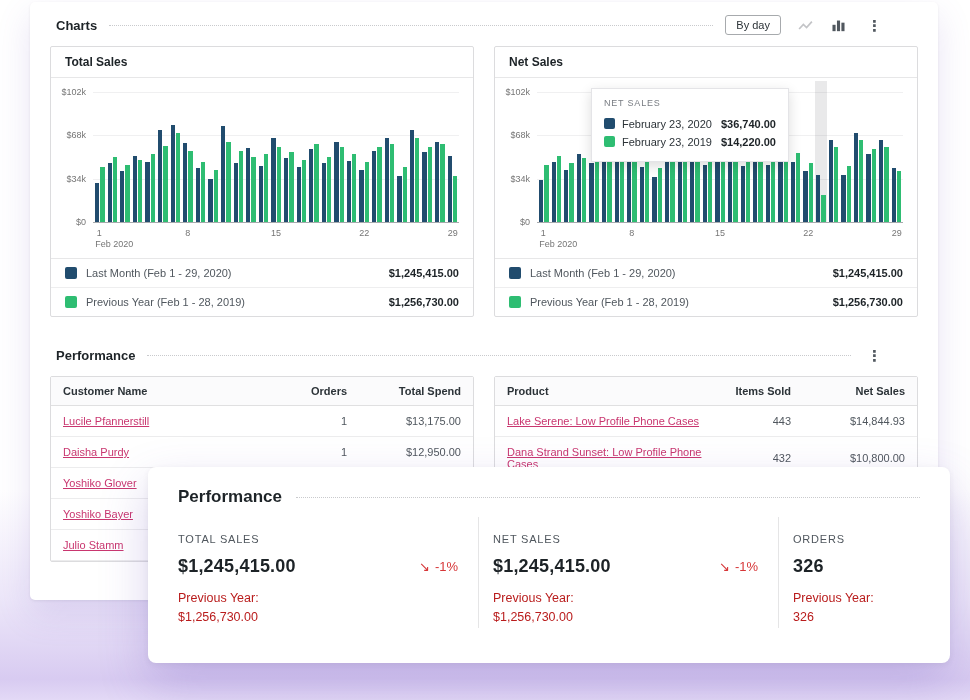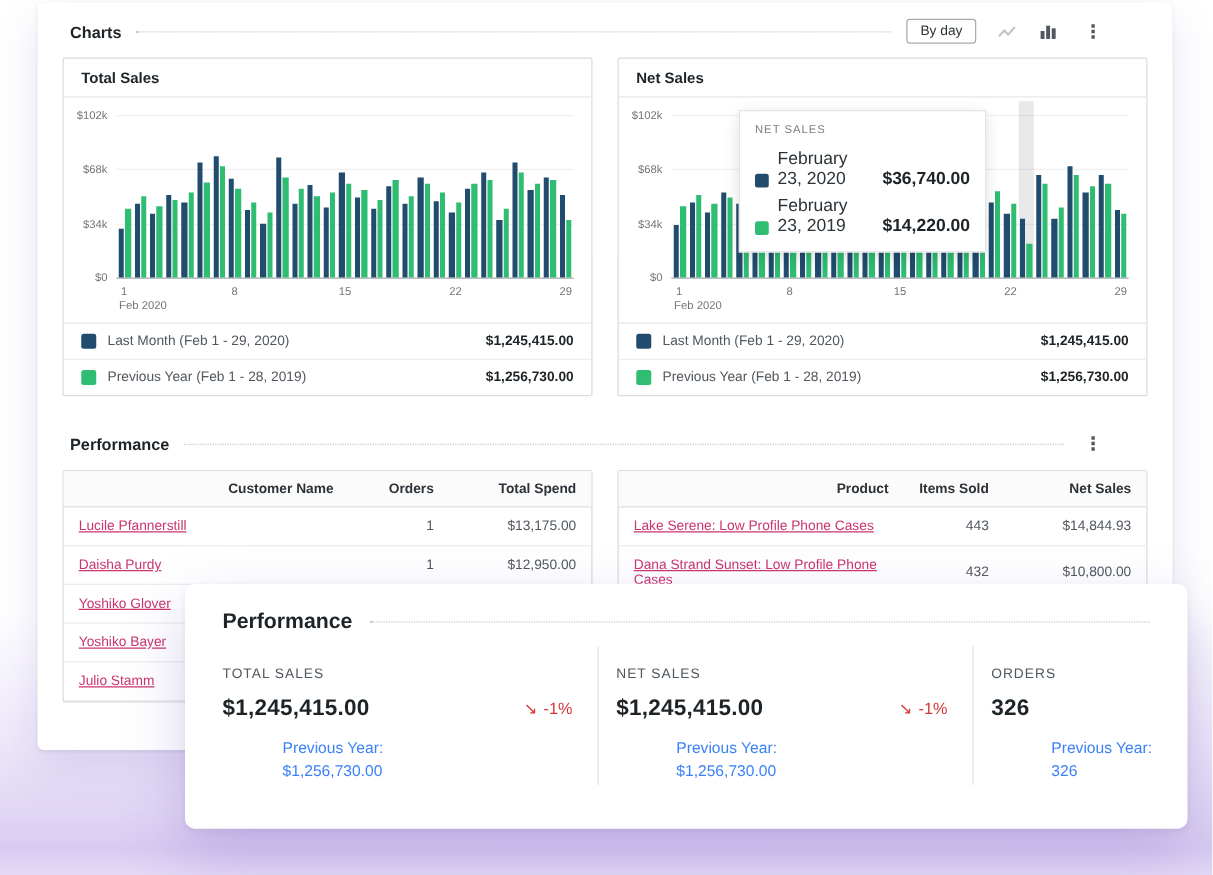--- a/index.html
+++ b/index.html
@@ -164,24 +164,24 @@
     z-index: 6;
   }
   .tooltip-heading {
     font-size: 9px;
     letter-spacing: 0.8px;
     color: #787c82;
     margin-bottom: 7px;
   }
   .tooltip-row {
     display: flex;
-    align-items: flex-end;
+    align-items: flex-start;
     gap: 7px;
     padding: 3px 0;
-    font-size: 14px;
+    font-size: 11px;
     color: #2c3338;
   }
   .tooltip-chip { width: 11px; height: 11px; border-radius: 2px; flex: 0 0 auto; }
   .tooltip-value { margin-left: auto; font-weight: bold; color: #1d2327; }
 
   .legend { border-top: 1px solid #e7e7e8; }
   .legend-row {
     display: flex;
     align-items: center;
     gap: 9px;
@@ -214,21 +214,21 @@
   }
   .lb-table th {
     text-align: left;
     font-weight: bold;
     color: #2c3338;
     background: #fbfbfc;
     padding: 8px 12px;
     border-bottom: 1px solid #e0e0e1;
   }
   .lb-table th.num, .lb-table td.num { text-align: right; }
-  .lb-table th:nth-child(1) { width: 54%; text-align: right; }
+  .lb-table th:nth-child(1) { width: 54%; }
   .lb-table th:nth-child(2) { width: 19%; }
   .lb-table td {
     padding: 9px 12px;
     color: #50575e;
     border-bottom: 1px solid #ececed;
   }
   .lb-table a {
     color: #c9366f;
     text-decoration: underline;
   }
@@ -282,23 +282,22 @@
   }
   .stat-delta {
     color: #d63638;
     font-size: 13px;
     display: flex;
     align-items: center;
     gap: 5px;
   }
   .stat-prev {
     font-size: 12.5px;
-    color: #3b82f6;
+    color: #b91c1c;
     line-height: 1.55;
-    margin-left: 48px;
   }
 </style>
 </head>
 <body>
 
 <div class="stage">
 
   <div class="main-card">
 
     <div class="section-header">

